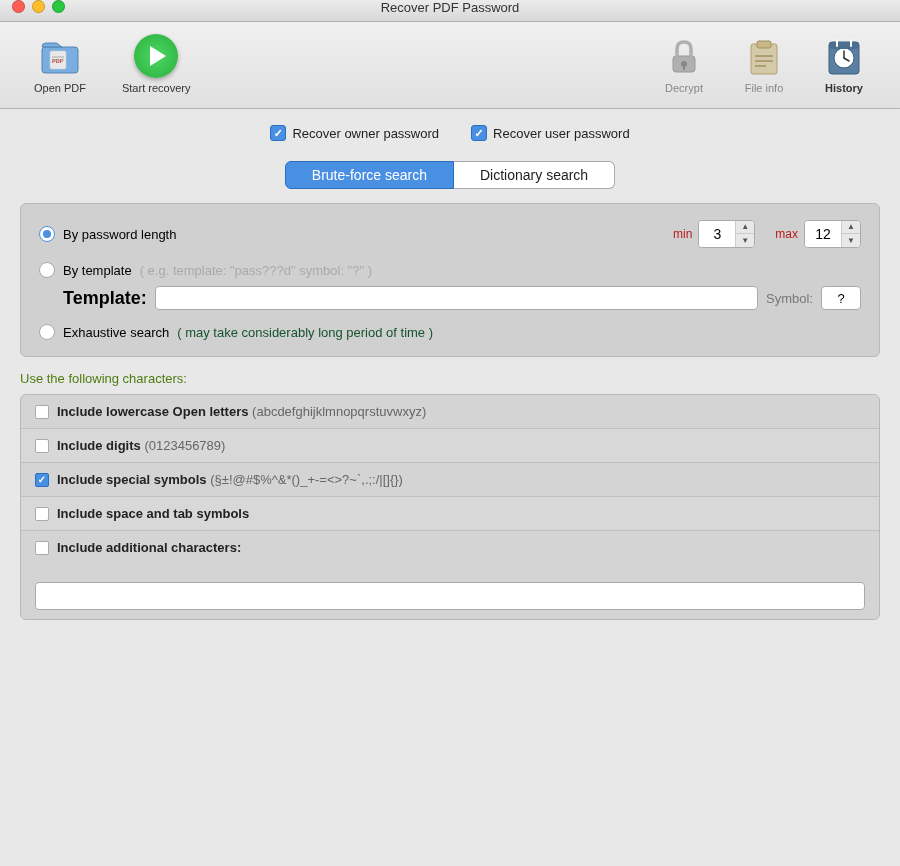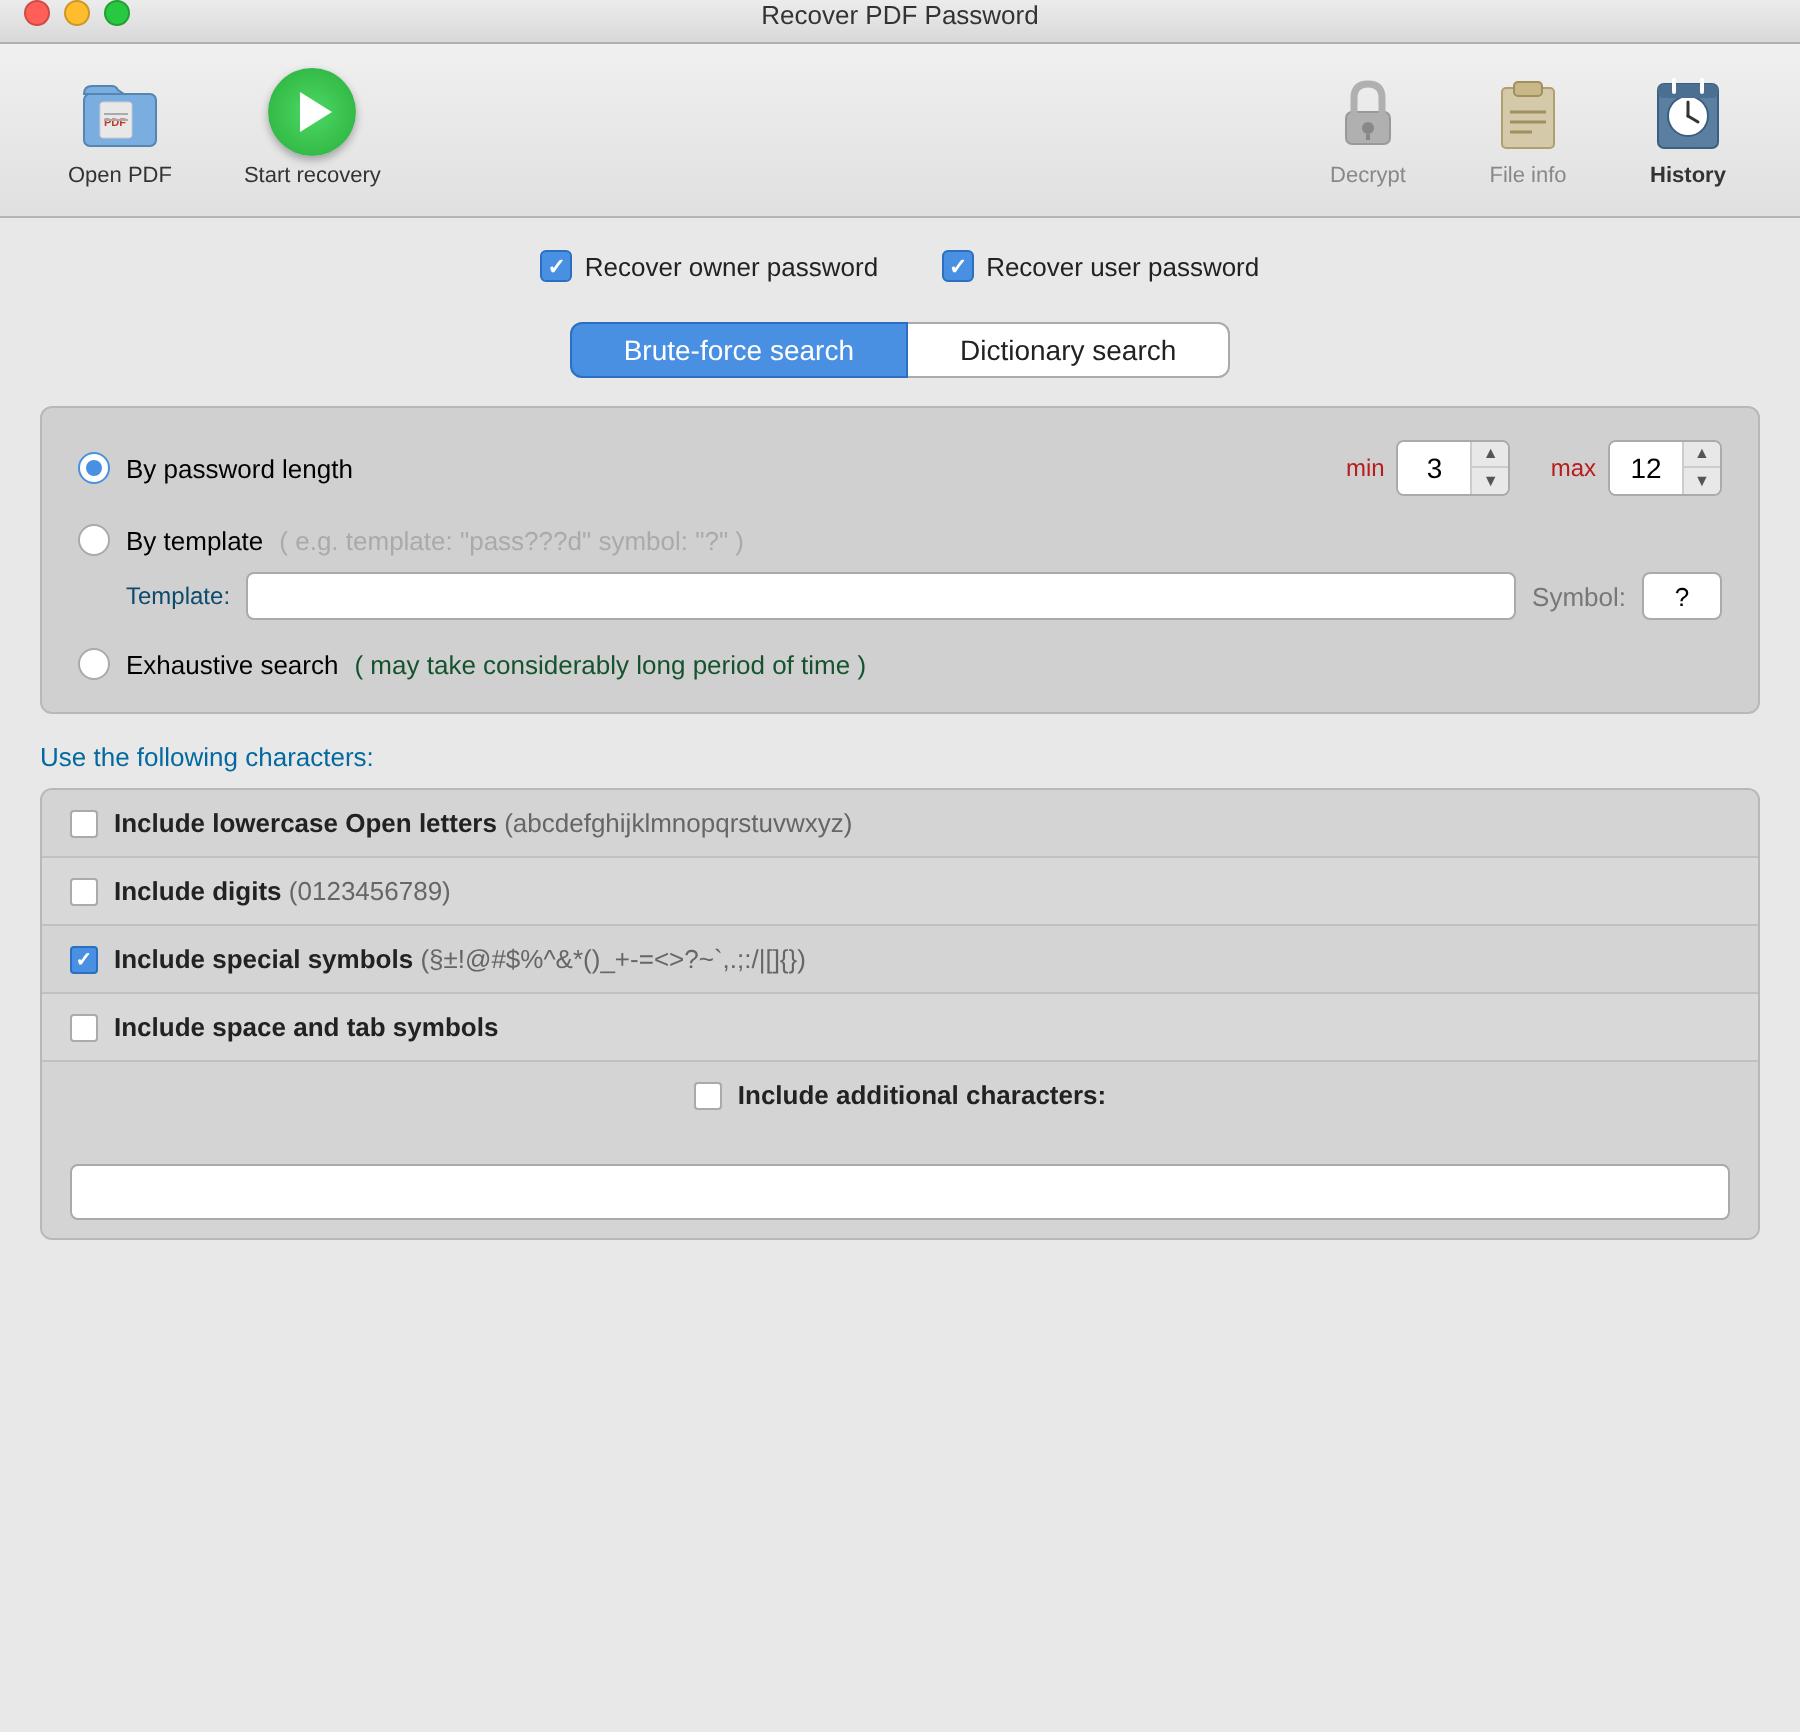--- a/index.html
+++ b/index.html
@@ -295,22 +295,23 @@
     
     .template-row {
       display: flex;
       align-items: center;
       gap: 8px;
       padding-left: 24px;
       font-size: 13px;
       color: #777;
     }
     .template-label-text {
-      color: #0c4a6e;
-      font-size: 12px;
+      color: #000000;
+      font-size: 18px;
+      font-weight: bold;
     }
     .template-input {
       flex: 1;
       height: 24px;
       border: 1px solid #aaa;
       border-radius: 4px;
       background: white;
       padding: 0 6px;
       font-size: 13px;
       outline: none;
@@ -332,21 +333,21 @@
     }
 
     
     .characters-section {
       display: flex;
       flex-direction: column;
       gap: 0;
     }
     .characters-title {
       font-size: 13px;
-      color: #0369a1;
+      color: #4d7c0f;
       margin-bottom: 8px;
     }
     .char-panel {
       background: #d0d0d0;
       border: 1px solid #b8b8b8;
       border-radius: 6px;
       overflow: hidden;
     }
     .char-row {
       display: flex;
@@ -591,21 +592,21 @@
         </span>
       </div>
 
       <div class="char-row">
         <div class="char-checkbox"></div>
         <span class="char-row-text">
           <strong>Include space and tab symbols</strong>
         </span>
       </div>
 
-      <div class="char-row" style="flex-direction: column; align-items: center; gap: 19px;">
+      <div class="char-row" style="flex-direction: column; align-items: flex-start; gap: 19px;">
         <div style="display:flex; align-items:center; gap:8px;">
           <div class="char-checkbox"></div>
           <span class="char-row-text">
             <strong>Include additional characters:</strong>
           </span>
         </div>
         <input class="additional-input" type="text" value="" style="">
       </div>
 
     </div>

